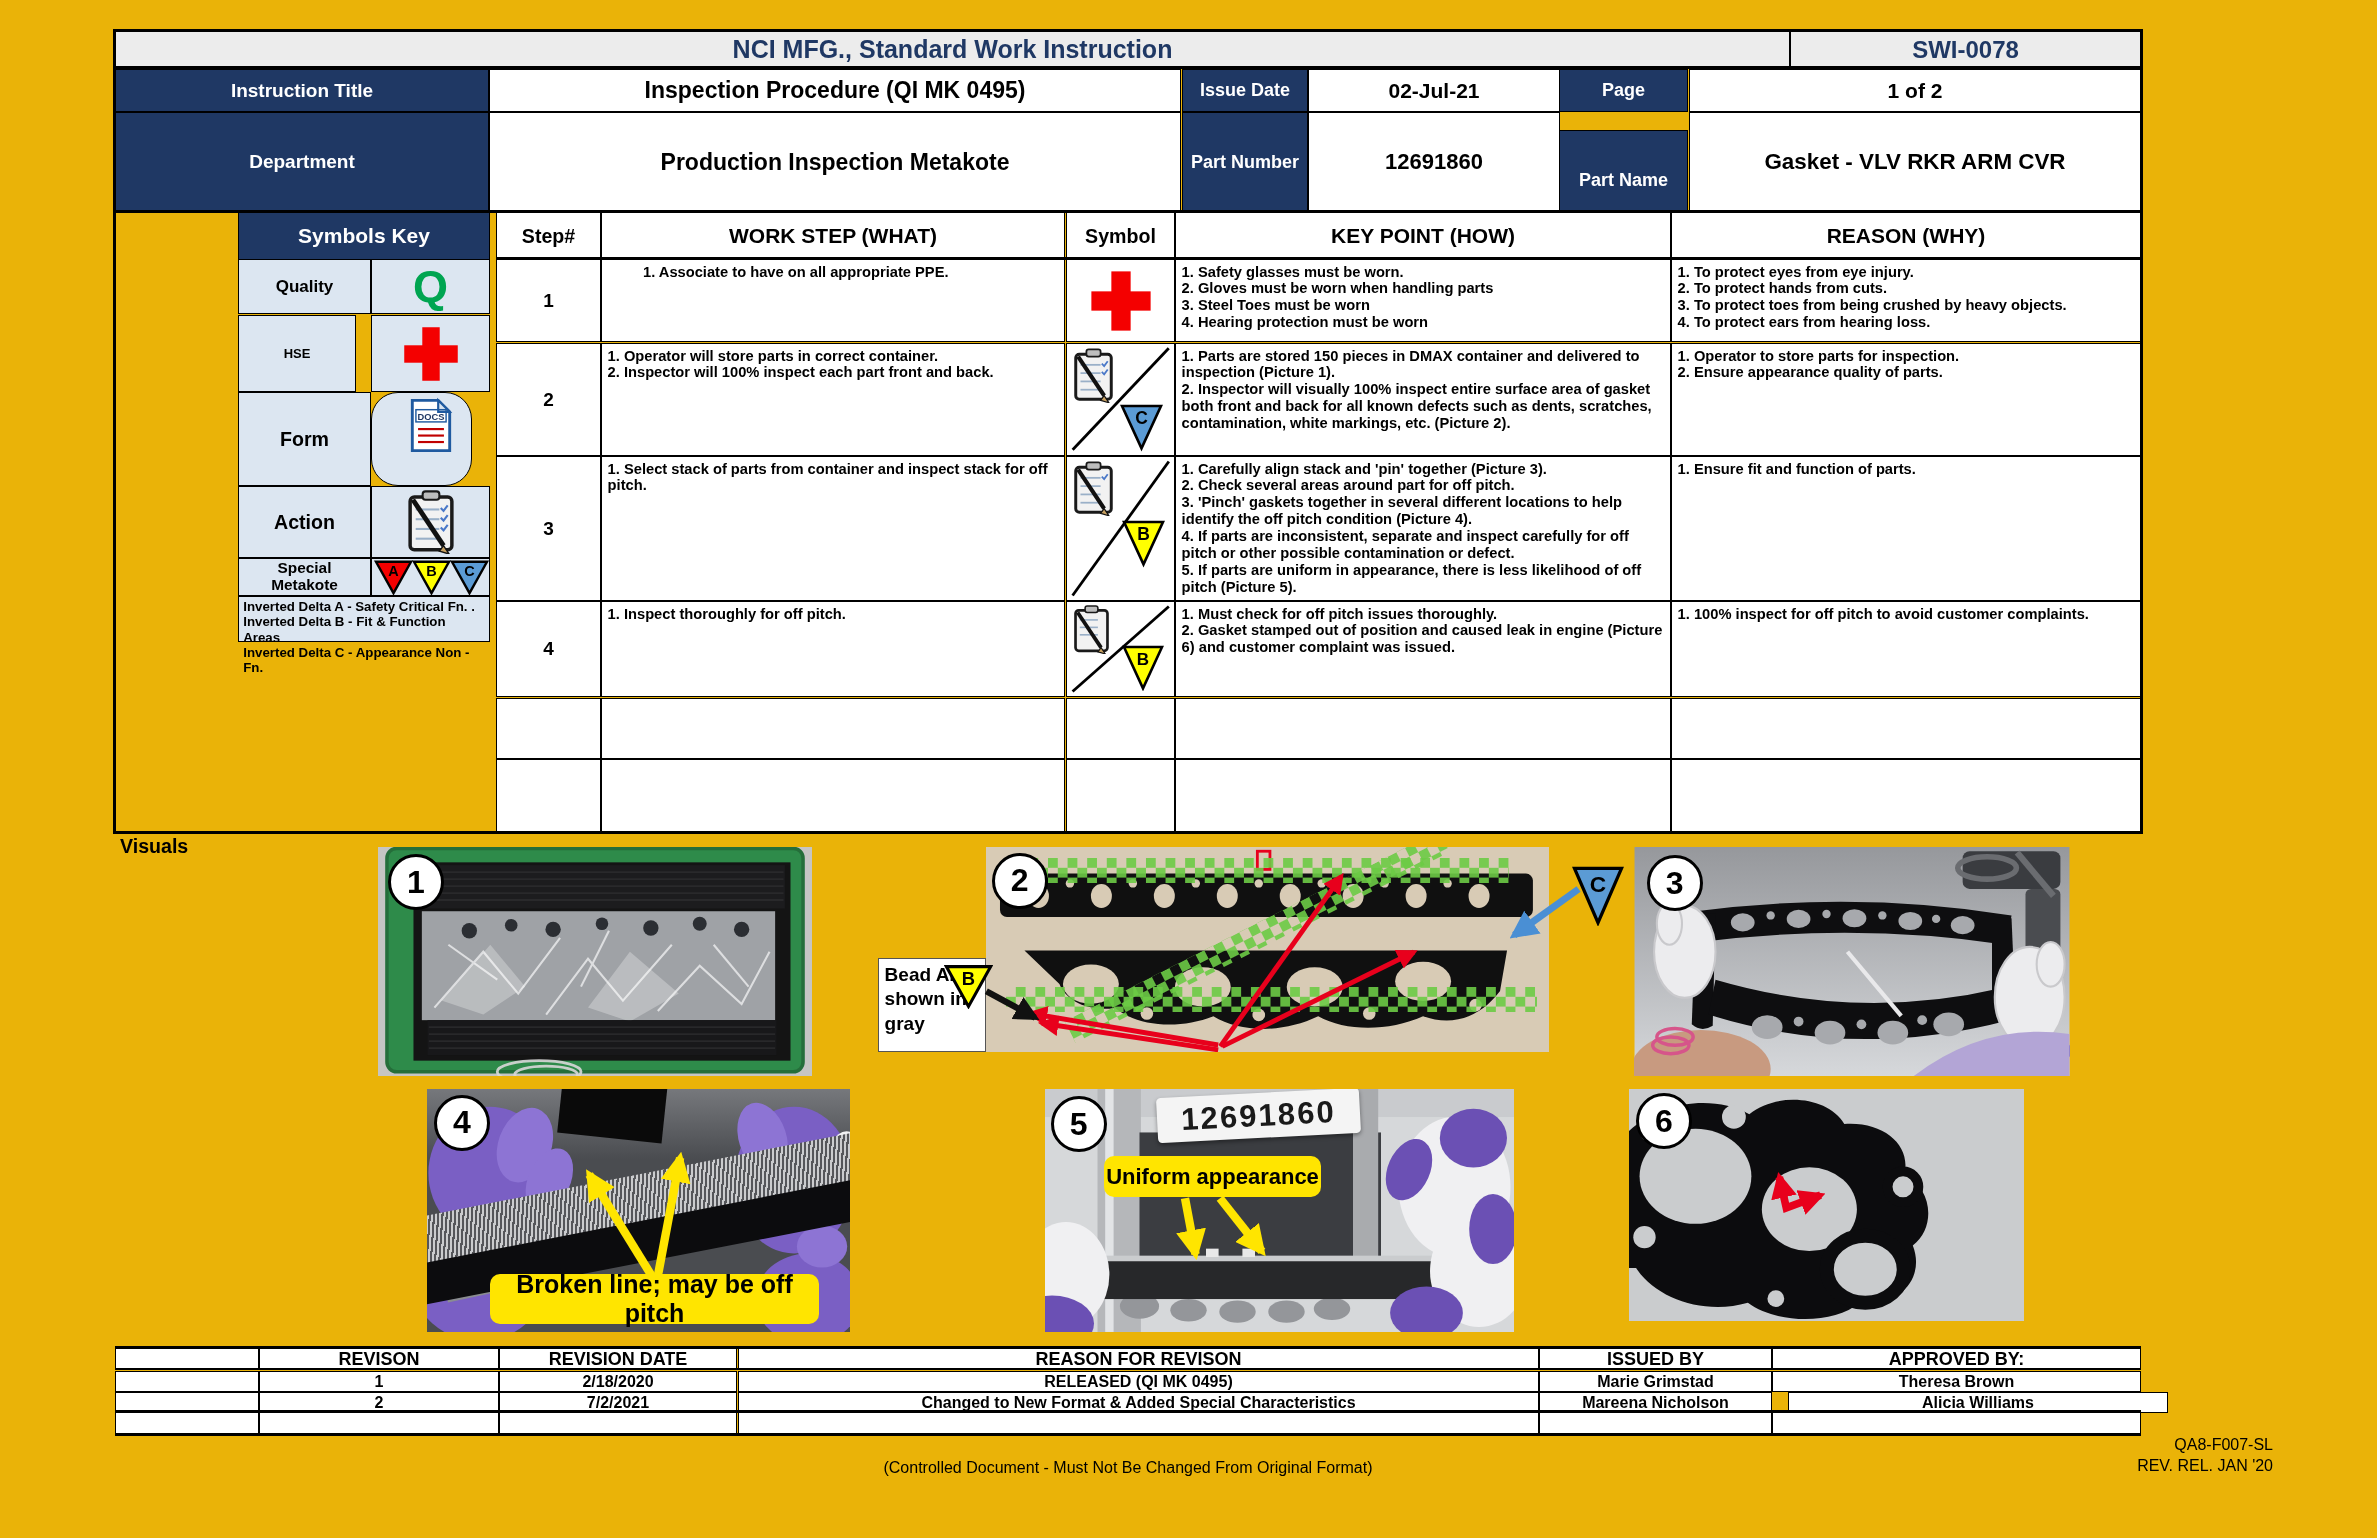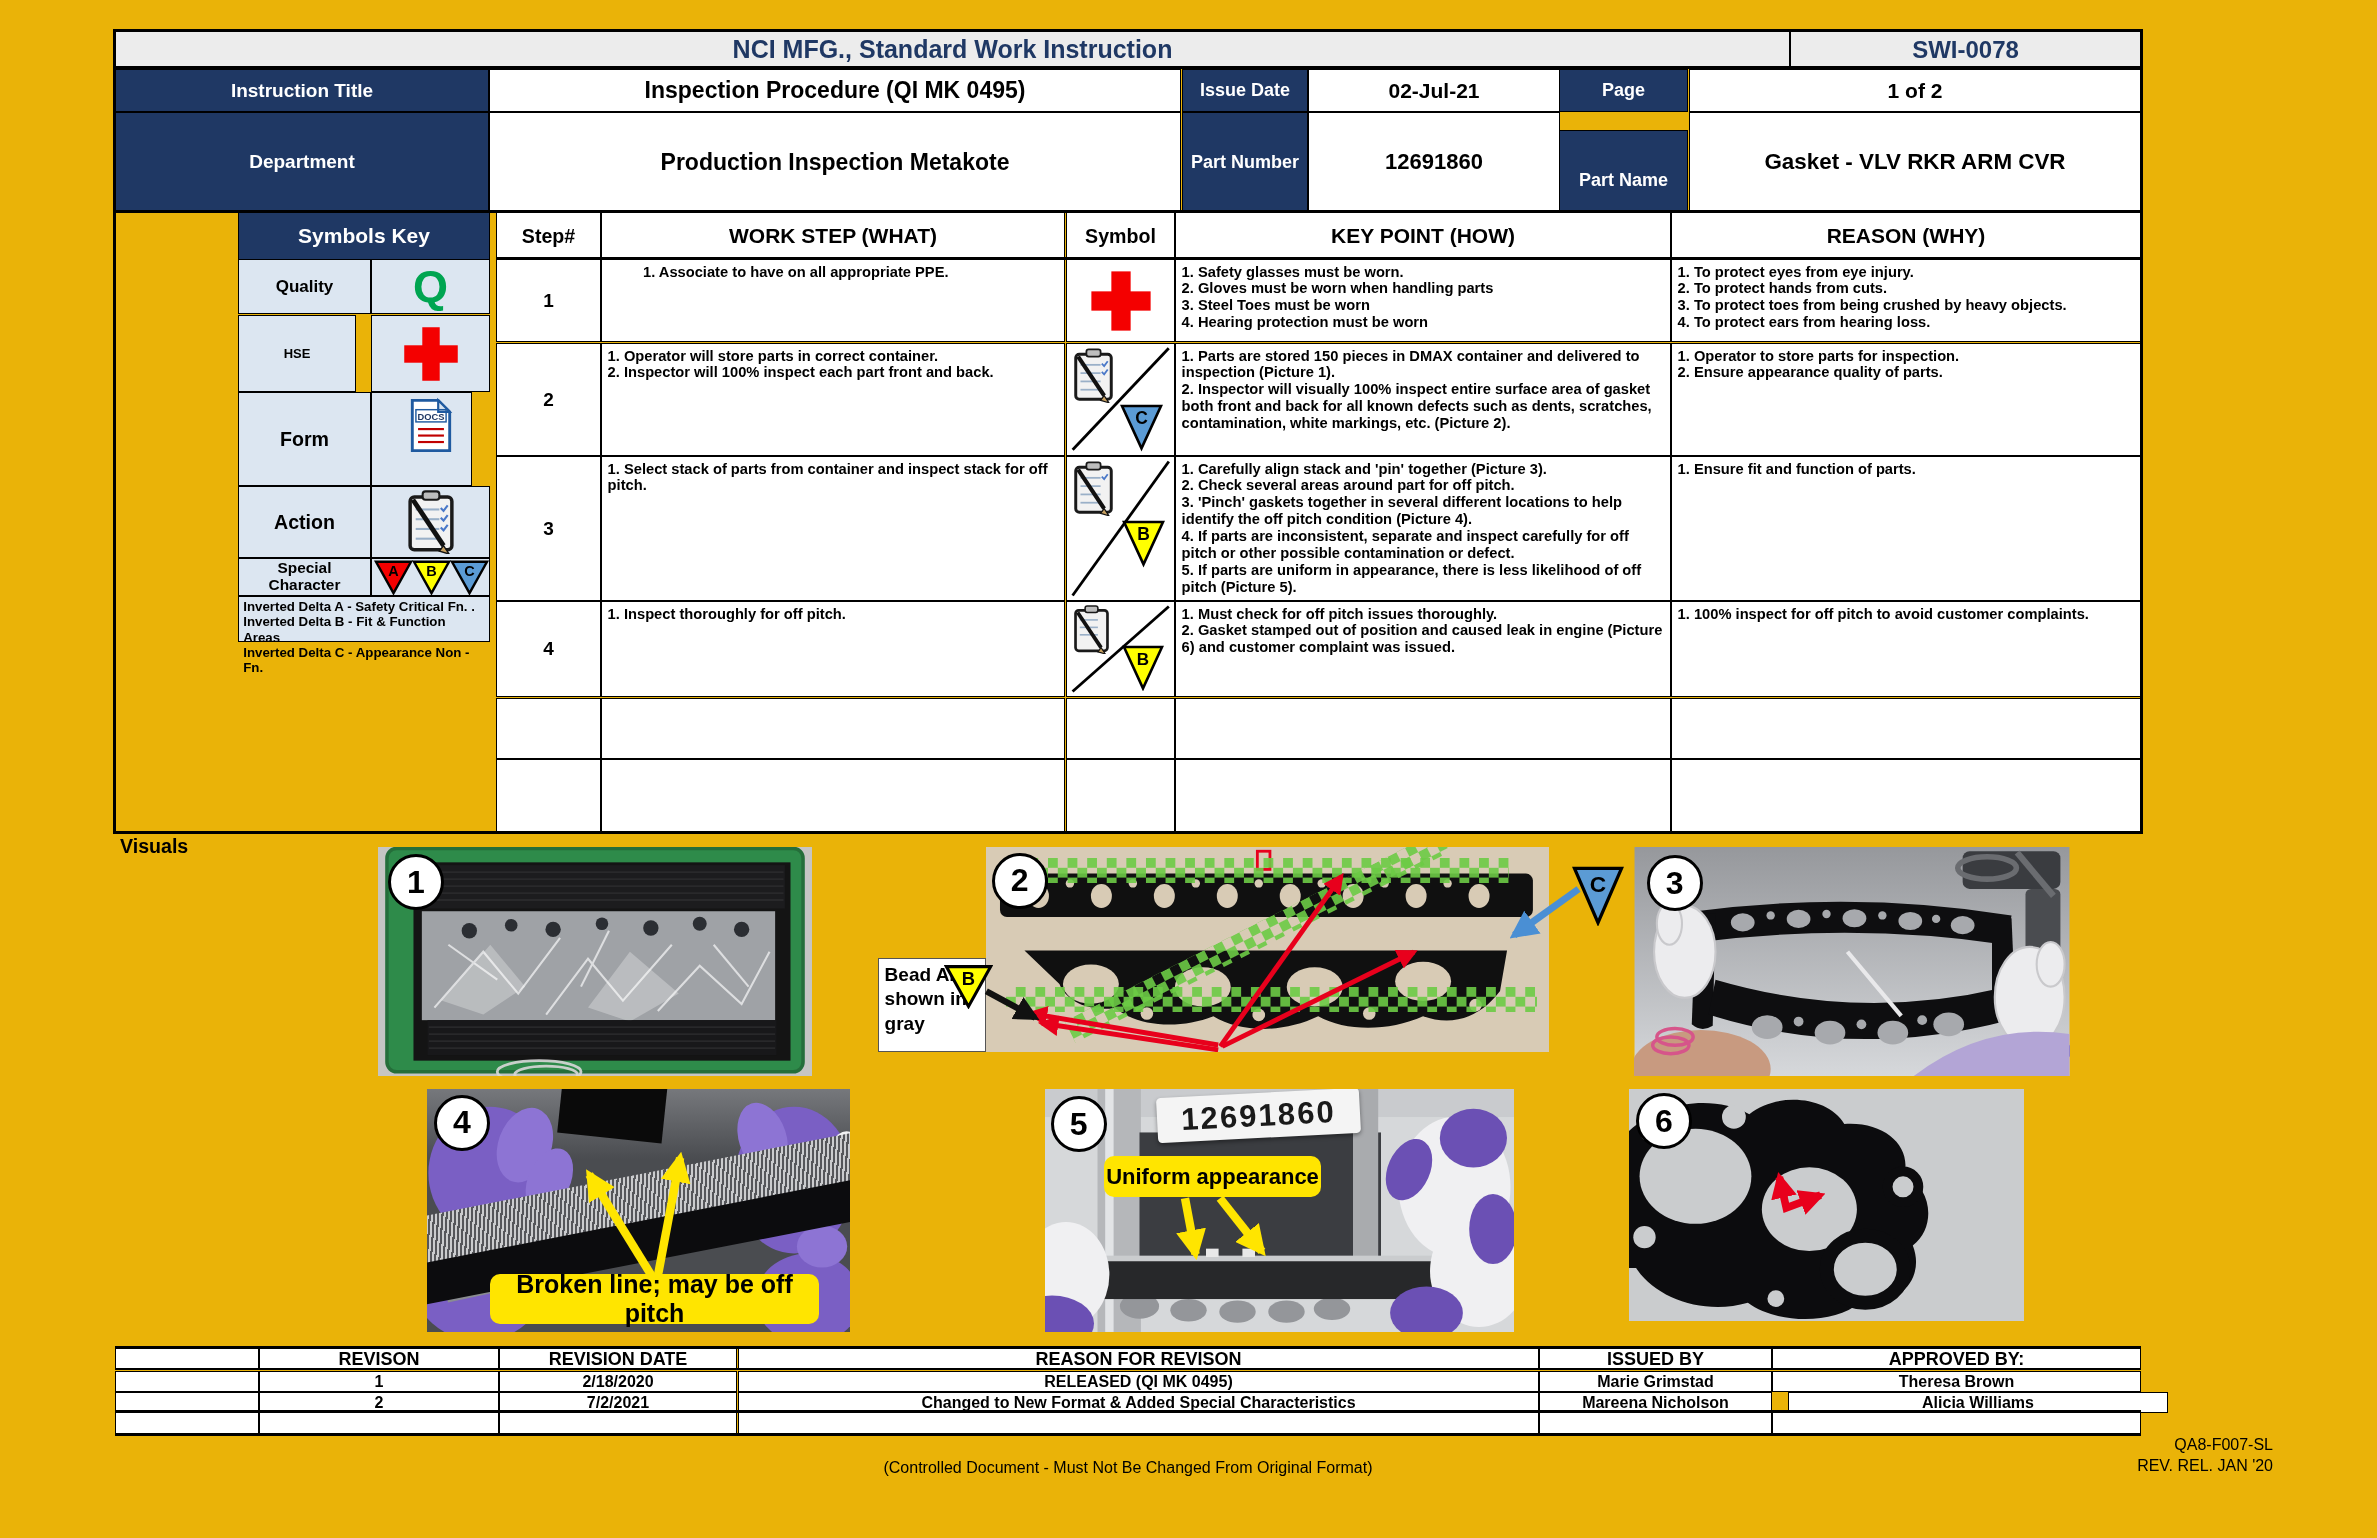--- a/index.html
+++ b/index.html
@@ -68,21 +68,21 @@
 
   <div class="cell lb hdr" style="left:238px;top:315px;width:118px;height:77px;font-size:13px;">HSE</div>
   <div class="cell lb val" style="left:371px;top:315px;width:119px;height:77px;">
     <svg width="56" height="56" viewBox="0 0 90 90">
       <rect x="31" y="2" width="28" height="86" fill="#F40000"></rect>
       <rect x="2" y="31" width="86" height="28" fill="#F40000"></rect>
     </svg>
   </div>
 
   <div class="cell lb hdr" style="left:238px;top:392px;width:133px;height:94px;font-size:19.6px;">Form</div>
-  <div class="cell lb" style="left:371px;top:392px;width:101px;height:94px;">
+  <div class="cell lb" style="left:371px;top:392px;width:101px;height:94px;border-radius:27px;">
     <svg width="46" height="57" viewBox="0 0 64 78" style="margin:4.2px auto 0 36px;">
       <path d="M6,4 h36 l16,16 v54 h-52 z" fill="#ffffff" stroke="#1F5AA0" stroke-width="4"></path>
       <path d="M42,4 l16,16 h-16 z" fill="#D8E4F0" stroke="#1F5AA0" stroke-width="3"></path>
       <rect x="11" y="17" width="42" height="17" fill="none" stroke="#1F5AA0" stroke-width="2"></rect>
       <text x="32" y="31" text-anchor="middle" font-size="13" font-weight="bold" fill="#1F3864">DOCS</text>
       <line x1="14" y1="44" x2="50" y2="44" stroke="#C00000" stroke-width="3"></line>
       <line x1="14" y1="53" x2="50" y2="53" stroke="#C00000" stroke-width="3"></line>
       <line x1="14" y1="62" x2="50" y2="62" stroke="#C00000" stroke-width="3"></line>
     </svg>
   </div>
@@ -98,21 +98,21 @@
       <line x1="16" y1="70" x2="50" y2="70" stroke="#9AB0C8" stroke-width="3"></line>
       <polyline points="52,26 56,30 62,22" fill="none" stroke="#4a78c8" stroke-width="3"></polyline>
       <polyline points="52,40 56,44 62,36" fill="none" stroke="#4a78c8" stroke-width="3"></polyline>
       <polyline points="52,54 56,58 62,50" fill="none" stroke="#4a78c8" stroke-width="3"></polyline>
       <line x1="12" y1="14" x2="56" y2="80" stroke="#111111" stroke-width="7"></line>
       <polygon points="56,80 64,92 50,88" fill="#C8A060" stroke="#111" stroke-width="2"></polygon>
     </svg>
   </div>
 
   <div class="cell lb hdr pre" style="left:238px;top:558px;width:133px;height:38px;font-size:15.4px;line-height:1.1;">Special
-Character</div>
+Metakote</div>
   <div class="cell lb" style="left:371px;top:558px;width:119px;height:38px;">
     <svg class="abs" style="left:1.4px;top:1.4px;" width="41" height="35" viewBox="0 0 64 58">
       <polygon points="3,3 61,3 32,55" fill="#F40000" stroke="#000" stroke-width="4"></polygon>
       <text x="32" y="26" text-anchor="middle" font-size="24" font-weight="bold" fill="#000">A</text>
     </svg>
     <svg class="abs" style="left:39px;top:1.4px;" width="41" height="35" viewBox="0 0 64 58">
       <polygon points="3,3 61,3 32,55" fill="#FFFF00" stroke="#000" stroke-width="4"></polygon>
       <text x="32" y="26" text-anchor="middle" font-size="24" font-weight="bold" fill="#000">B</text>
     </svg>
     <svg class="abs" style="left:77px;top:1.4px;" width="41" height="35" viewBox="0 0 64 58">

